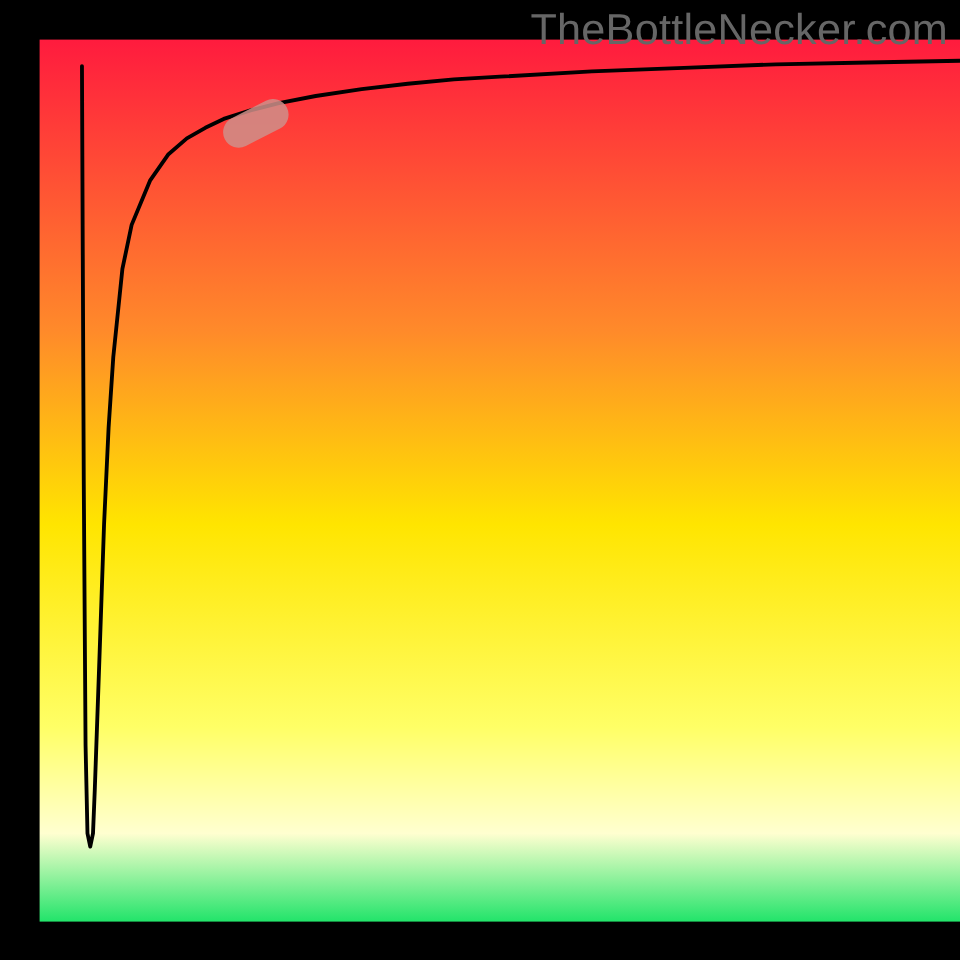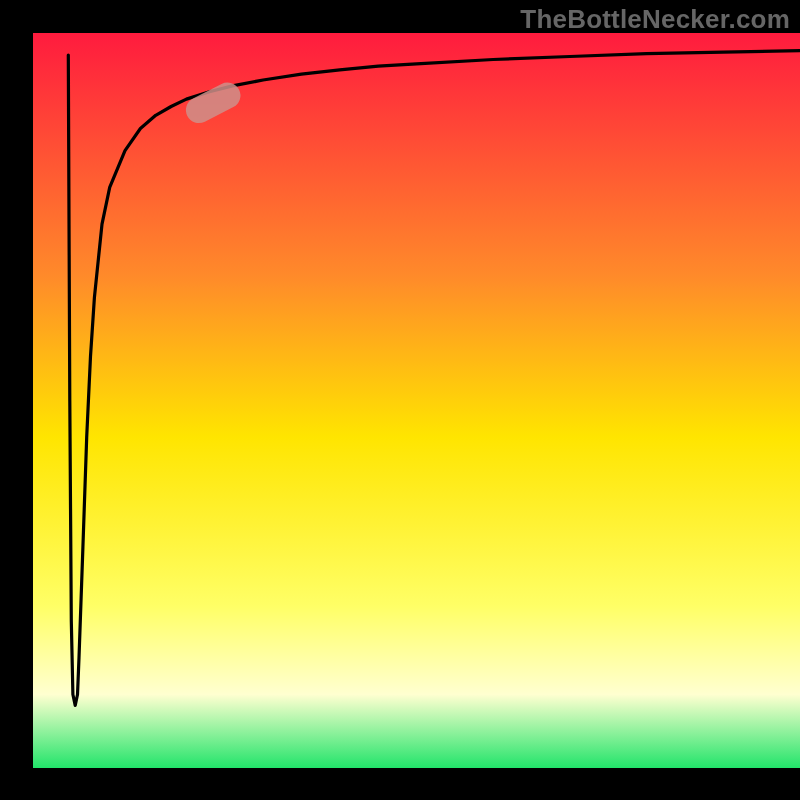--- a/index.html
+++ b/index.html
@@ -14,22 +14,22 @@
   .canvas {
     position: absolute;
     inset: 0;
     width: 800px;
     height: 800px;
   }
   .watermark {
     position: absolute;
     top: 4px;
     right: 10px;
-    font-size: 26px;
-    font-weight: 700;
+    font-size: 36px;
+    font-weight: 400;
     color: #666;
     letter-spacing: 0.2px;
     user-select: none;
   }
 </style>
 </head>
 <body>
 
 <svg class="canvas" viewBox="0 0 800 800" preserveAspectRatio="none">
   <defs>

